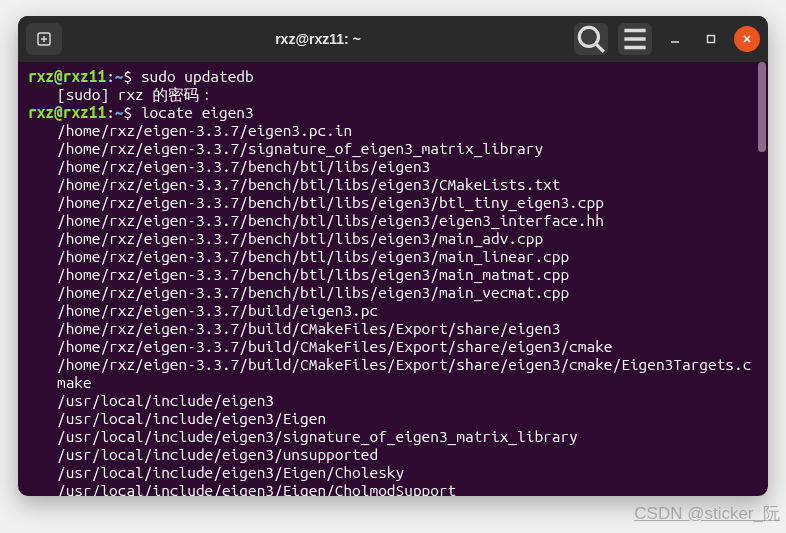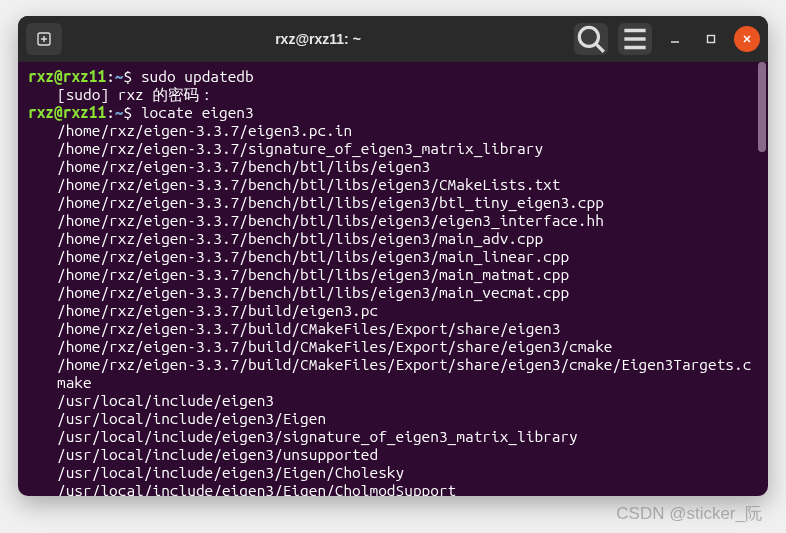--- a/index.html
+++ b/index.html
@@ -97,24 +97,25 @@
     .prompt-user { color: #8ae234; font-weight: bold; }
     .prompt-host { color: #8ae234; font-weight: bold; }
     .prompt-colon { color: #ffffff; }
     .prompt-path { color: #729fcf; font-weight: bold; }
     .prompt-dollar { color: #ffffff; }
     .cmd { color: #ffffff; }
     .out { color: #ffffff; margin-left: 29px; }
     .watermark {
       position: absolute;
       bottom: 8px;
-      right: 24px;
+      right: 6px;
       color: rgba(120,120,120,0.55);
       font-size: 17px;
       font-family: sans-serif;
+      text-decoration: underline;
     }
   </style>
 </head>
 <body>
 
 <div class="window">
   <div class="titlebar">
     <div class="btn-left">
       <svg viewBox="0 0 16 16">
         <rect x="2" y="2" width="12" height="12" rx="2" fill="none" stroke="#ddd" stroke-width="1.4"></rect>

